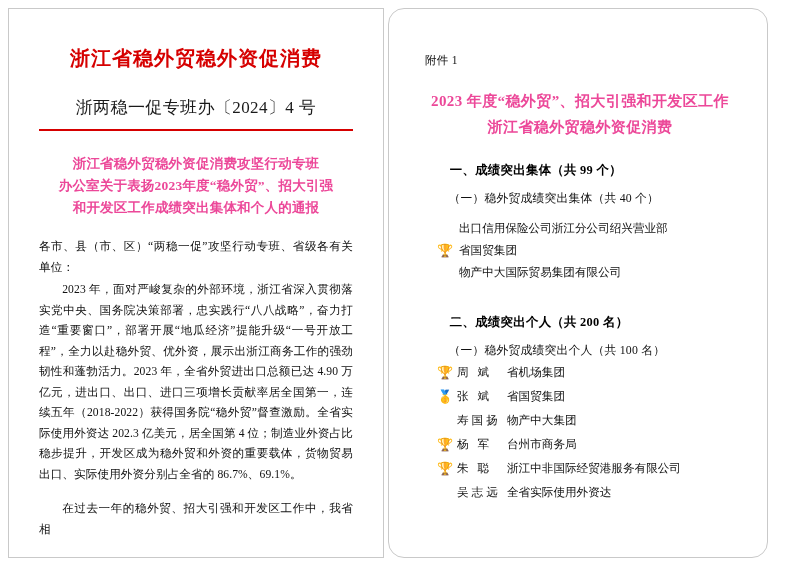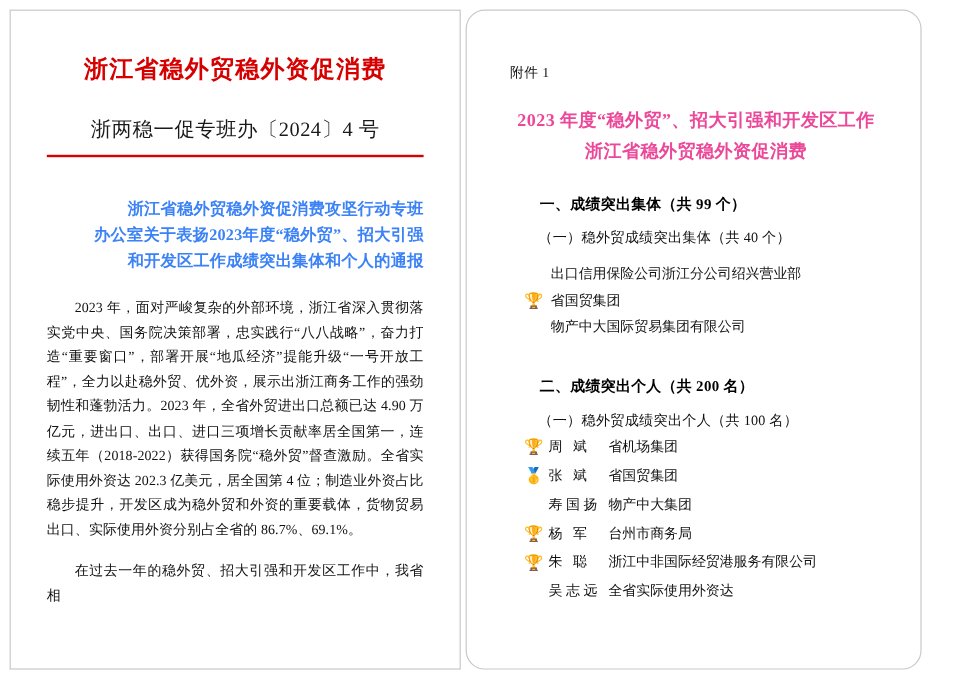--- a/index.html
+++ b/index.html
@@ -57,26 +57,26 @@
     font-size: 17px;
     color: #1a1a1a;
     letter-spacing: 0.4px;
   }
   .red-rule {
     margin: 10px 0 0 0;
     height: 2px;
     background: #d60000;
   }
   .doc-heading {
-    margin-top: 32px;
-    text-align: right;
+    margin-top: 22px;
+    text-align: center;
     font-size: 13.5px;
     font-weight: bold;
     line-height: 22px;
-    color: #3b82f6;
+    color: #ec4899;
     letter-spacing: 0.2px;
   }
   .doc-body {
     margin-top: 18px;
     font-size: 11.6px;
     line-height: 20.5px;
     color: #111;
     text-align: justify;
     letter-spacing: 0.1px;
   }
@@ -182,20 +182,21 @@
 
       <div class="red-rule"></div>
 
       <div class="doc-heading">
         <div>浙江省稳外贸稳外资促消费攻坚行动专班</div>
         <div>办公室关于表扬2023年度“稳外贸”、招大引强</div>
         <div>和开发区工作成绩突出集体和个人的通报</div>
       </div>
 
       <div class="doc-body">
+        <p>各市、县（市、区）“两稳一促”攻坚行动专班、省级各有关单位：</p>
         <p class="indent">2023 年，面对严峻复杂的外部环境，浙江省深入贯彻落实党中央、国务院决策部署，忠实践行“八八战略”，奋力打造“重要窗口”，部署开展“地瓜经济”提能升级“一号开放工程”，全力以赴稳外贸、优外资，展示出浙江商务工作的强劲韧性和蓬勃活力。2023 年，全省外贸进出口总额已达 4.90 万亿元，进出口、出口、进口三项增长贡献率居全国第一，连续五年（2018-2022）获得国务院“稳外贸”督查激励。全省实际使用外资达 202.3 亿美元，居全国第 4 位；制造业外资占比稳步提升，开发区成为稳外贸和外资的重要载体，货物贸易出口、实际使用外资分别占全省的 86.7%、69.1%。</p>
         <p class="indent gap">在过去一年的稳外贸、招大引强和开发区工作中，我省相</p>
       </div>
     </div>
   </div>
 
   <div class="sheet sheet-right">
     <div class="right-inner">
       <div class="attach-label">附件 1</div>
 

